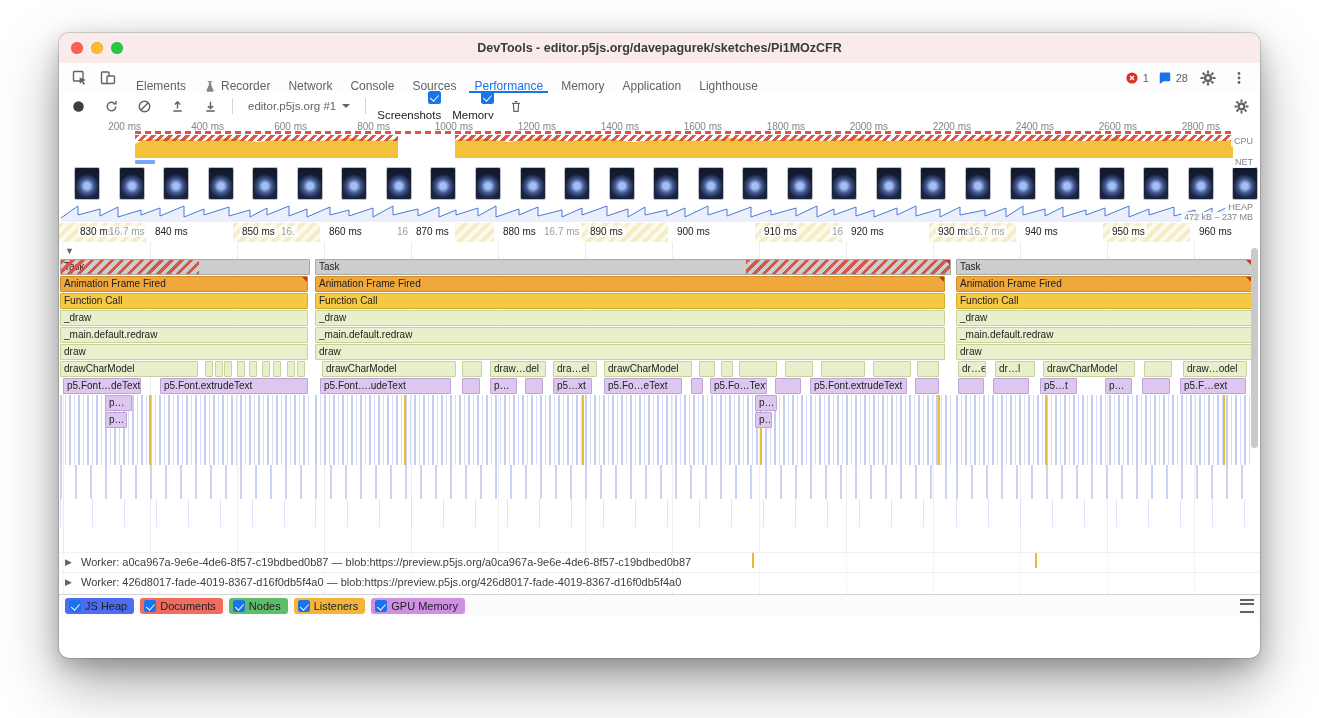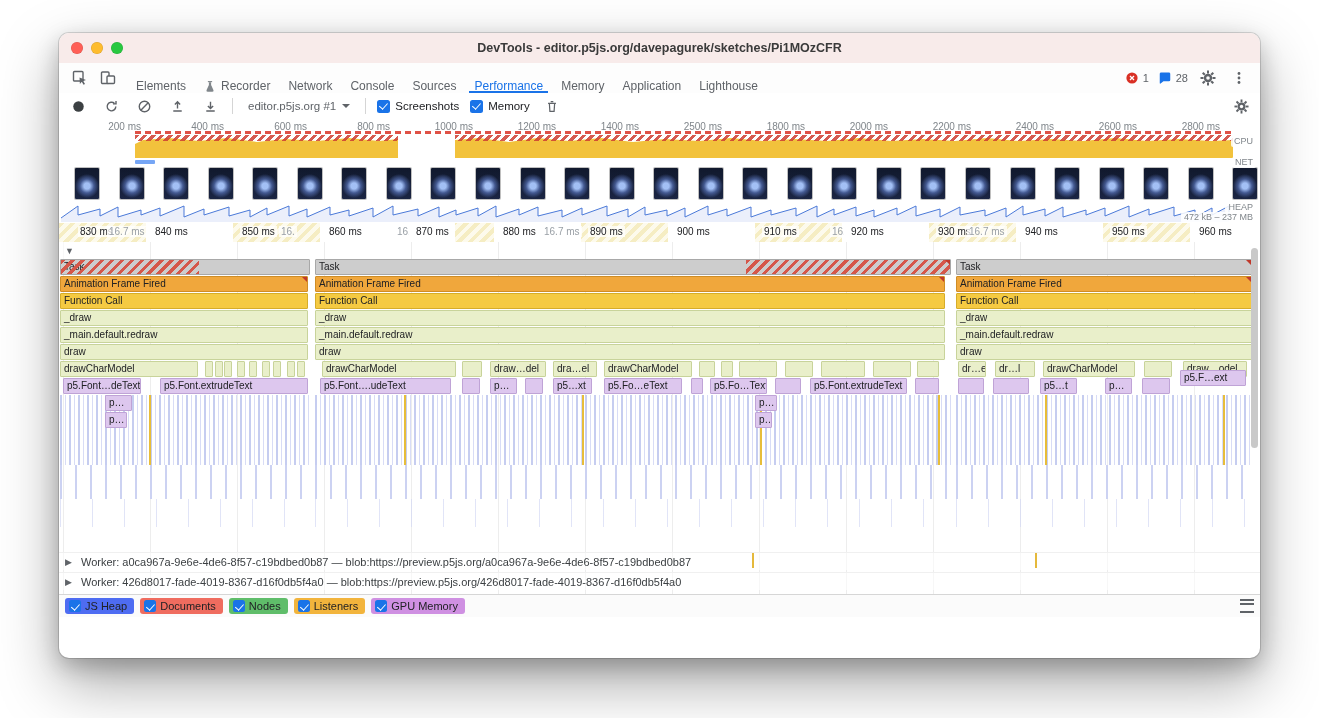--- a/index.html
+++ b/index.html
@@ -26,21 +26,21 @@
   .tab.selected{color:#1a73e8;}
   .tab.selected::after{content:"";position:absolute;left:4px;right:4px;bottom:0;height:2px;background:#1a73e8;}
   .tb-right{margin-left:auto;display:flex;align-items:center;gap:9px;padding-right:10px;}
   .badge{display:flex;align-items:center;gap:4px;font-size:11px;color:#5f6368;}
   
   .toolbar{position:absolute;left:0;top:60px;right:0;height:26px;background:#fff;border-bottom:6px solid #b91c1c;
     display:flex;align-items:center;gap:11px;padding:0 8px;}
   .vsep{width:1px;height:16px;background:#d5d5d5;flex:none;}
   .select{display:flex;align-items:center;gap:6px;font-size:11.5px;color:#5f6368;padding:1px 4px;}
   .caret{width:0;height:0;border:4px solid transparent;border-top-color:#5f6368;margin-top:4px;}
-  .checkrow{display:flex;align-items:flex-start;gap:5px;font-size:11.5px;color:#202124;}
+  .checkrow{display:flex;align-items:flex-end;gap:5px;font-size:11.5px;color:#202124;flex-direction:column;}
   .cb{width:13px;height:13px;border-radius:2.5px;background:#1a73e8;display:inline-block;position:relative;flex:none;}
   .cb::after{content:"";position:absolute;left:4px;top:1.5px;width:3.5px;height:7px;border:solid #fff;border-width:0 1.8px 1.8px 0;transform:rotate(42deg);}
   .spacer{flex:1;}
   
   .overview{position:absolute;left:0;top:86px;width:1201px;height:104px;background:#fff;border-bottom:1px solid #d6d6d6;}
   .ov-tick{position:absolute;top:2px;transform:translateX(-100%);font-size:10px;color:#80868b;white-space:nowrap;}
   .red-dashes{position:absolute;left:76px;top:12px;width:1098px;height:3px;
     background:repeating-linear-gradient(90deg,#df5146 0 6px,transparent 6px 10px);}
   .cpu-stripes{position:absolute;top:16px;height:6px;
     background:repeating-linear-gradient(135deg,rgba(205,62,50,.85) 0 3px,transparent 3px 6px);}
@@ -269,21 +269,21 @@
 
   <div class="overview" id="overview">
     <div id="ov-ticks">
         <span class="ov-tick" style="left: 82px;">200 ms</span>
         <span class="ov-tick" style="left: 165px;">400 ms</span>
         <span class="ov-tick" style="left: 248px;">600 ms</span>
         <span class="ov-tick" style="left: 331px;">800 ms</span>
         <span class="ov-tick" style="left: 414px;">1000 ms</span>
         <span class="ov-tick" style="left: 497px;">1200 ms</span>
         <span class="ov-tick" style="left: 580px;">1400 ms</span>
-        <span class="ov-tick" style="left: 663px;">2500 ms</span>
+        <span class="ov-tick" style="left: 663px;">1600 ms</span>
         <span class="ov-tick" style="left: 746px;">1800 ms</span>
         <span class="ov-tick" style="left: 829px;">2000 ms</span>
         <span class="ov-tick" style="left: 912px;">2200 ms</span>
         <span class="ov-tick" style="left: 995px;">2400 ms</span>
         <span class="ov-tick" style="left: 1078px;">2600 ms</span>
         <span class="ov-tick" style="left: 1161px;">2800 ms</span>
       </div>
     <div class="red-dashes"></div>
     <svg id="cpu-svg" width="1193" height="23" style="position:absolute;left:0;top:16px;">
       <path id="cpu-path" fill="#f2c23c" d="M76,23 L76,9 L84,5 L110,3 L140,6 L168,3 L198,7 L226,4 L258,6 L290,3 L320,6 L339,4 L339,23 Z M396,23 L396,5 L420,3 L450,7 L478,3 L510,6 L542,3 L574,7 L606,4 L640,6 L672,3 L704,6 L736,4 L768,6 L800,3 L832,6 L864,4 L896,6 L928,3 L960,6 L992,4 L1024,6 L1056,3 L1088,6 L1120,4 L1152,6 L1174,5 L1174,23 Z"></path>
@@ -422,21 +422,21 @@
         <div class="seg font" style="left: 632px; top: 136px; width: 12px;"></div>
         <div class="seg font" style="left: 651px; top: 136px; width: 57px;">p5.Fo…Text</div>
         <div class="seg font" style="left: 716px; top: 136px; width: 26px;"></div>
         <div class="seg font" style="left: 751px; top: 136px; width: 97px;">p5.Font.extrudeText</div>
         <div class="seg font" style="left: 856px; top: 136px; width: 24px;"></div>
         <div class="seg font" style="left: 899px; top: 136px; width: 26px;"></div>
         <div class="seg font" style="left: 934px; top: 136px; width: 36px;"></div>
         <div class="seg font" style="left: 981px; top: 136px; width: 37px;">p5…t</div>
         <div class="seg font" style="left: 1046px; top: 136px; width: 27px;">p…</div>
         <div class="seg font" style="left: 1083px; top: 136px; width: 28px;"></div>
-        <div class="seg font" style="left: 1121px; top: 128px; width: 66px;">p5.F…ext</div>
+        <div class="seg font" style="left: 1121px; top: 136px; width: 66px;">p5.F…ext</div>
         <div class="seg font" style="left: 46px; top: 153px; width: 27px;">p…</div>
         <div class="seg font" style="left: 696px; top: 153px; width: 22px;">p…</div>
         <div class="seg font" style="left: 46px; top: 170px; width: 22px;">p…</div>
         <div class="seg font" style="left: 696px; top: 170px; width: 17px;">p…</div>
       </div>
     <div id="bands">
         <div class="band dense" style="left: 1px; width: 250px; top: 153px; height: 70px;"></div>
         <div class="band dense" style="left: 256px; width: 636px; top: 153px; height: 70px;"></div>
         <div class="band dense" style="left: 897px; width: 296px; top: 153px; height: 70px;"></div>
         <div class="band mid" style="left: 1px; width: 250px; top: 223px; height: 34px;"></div>

